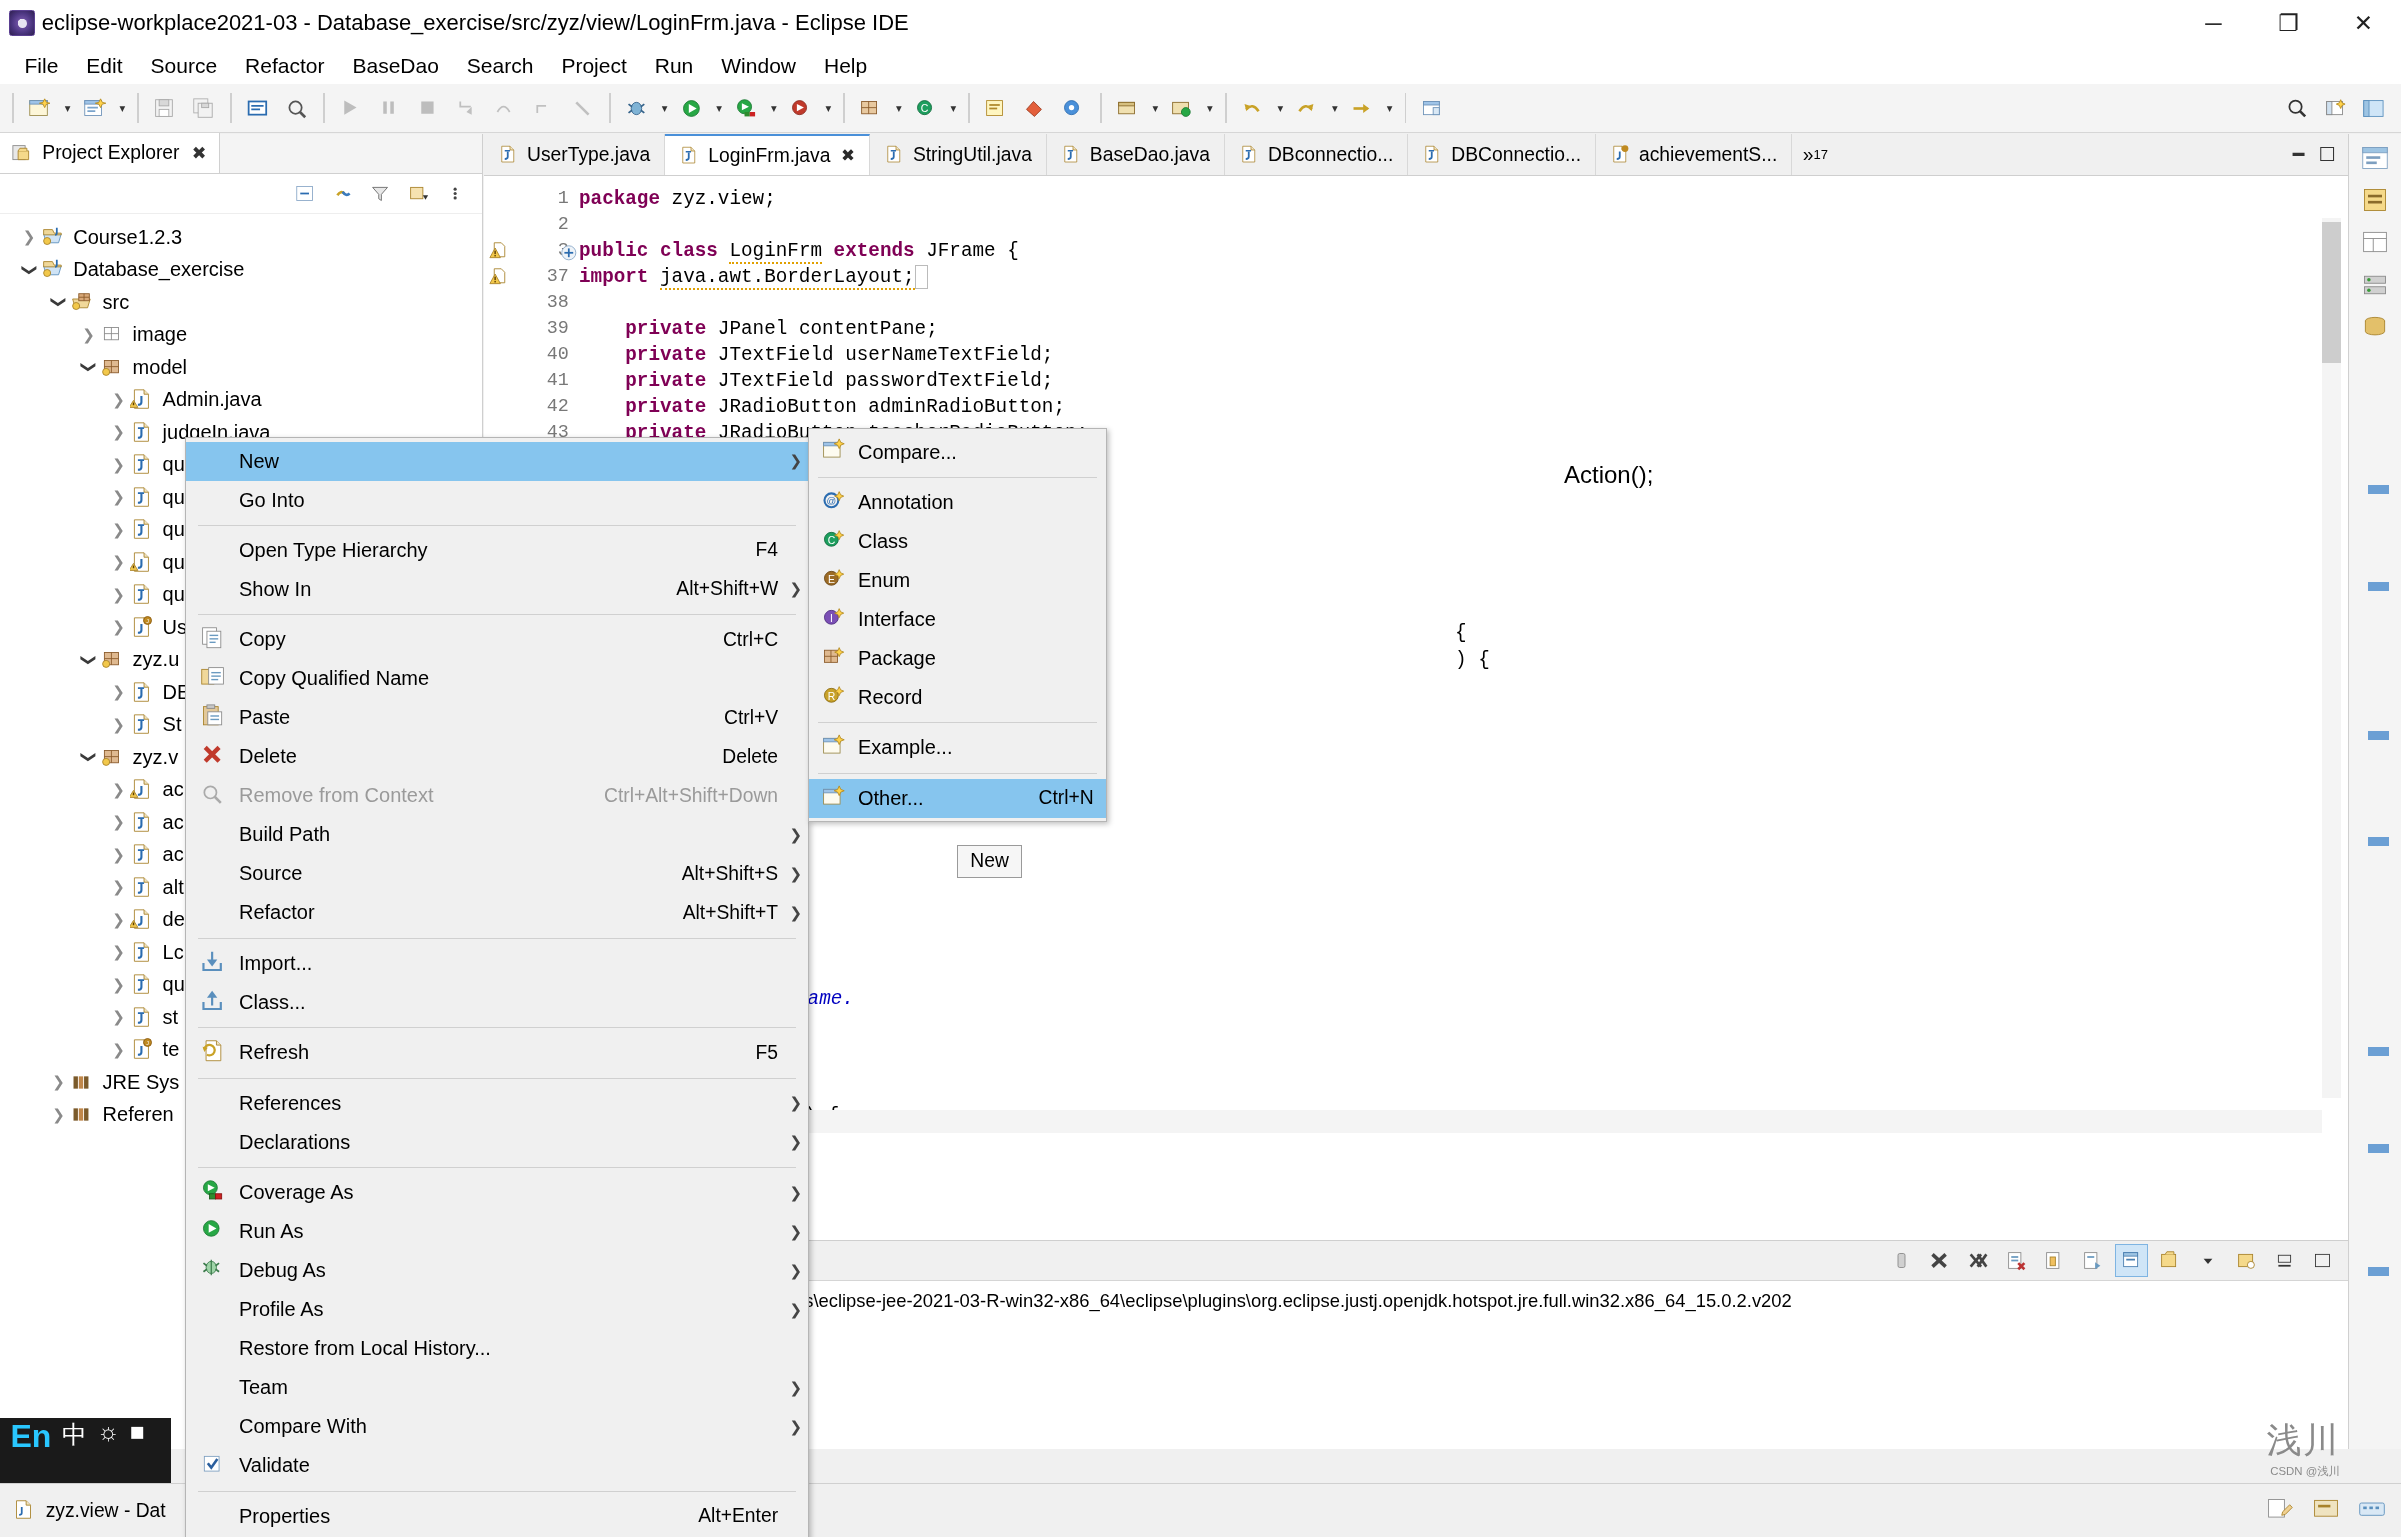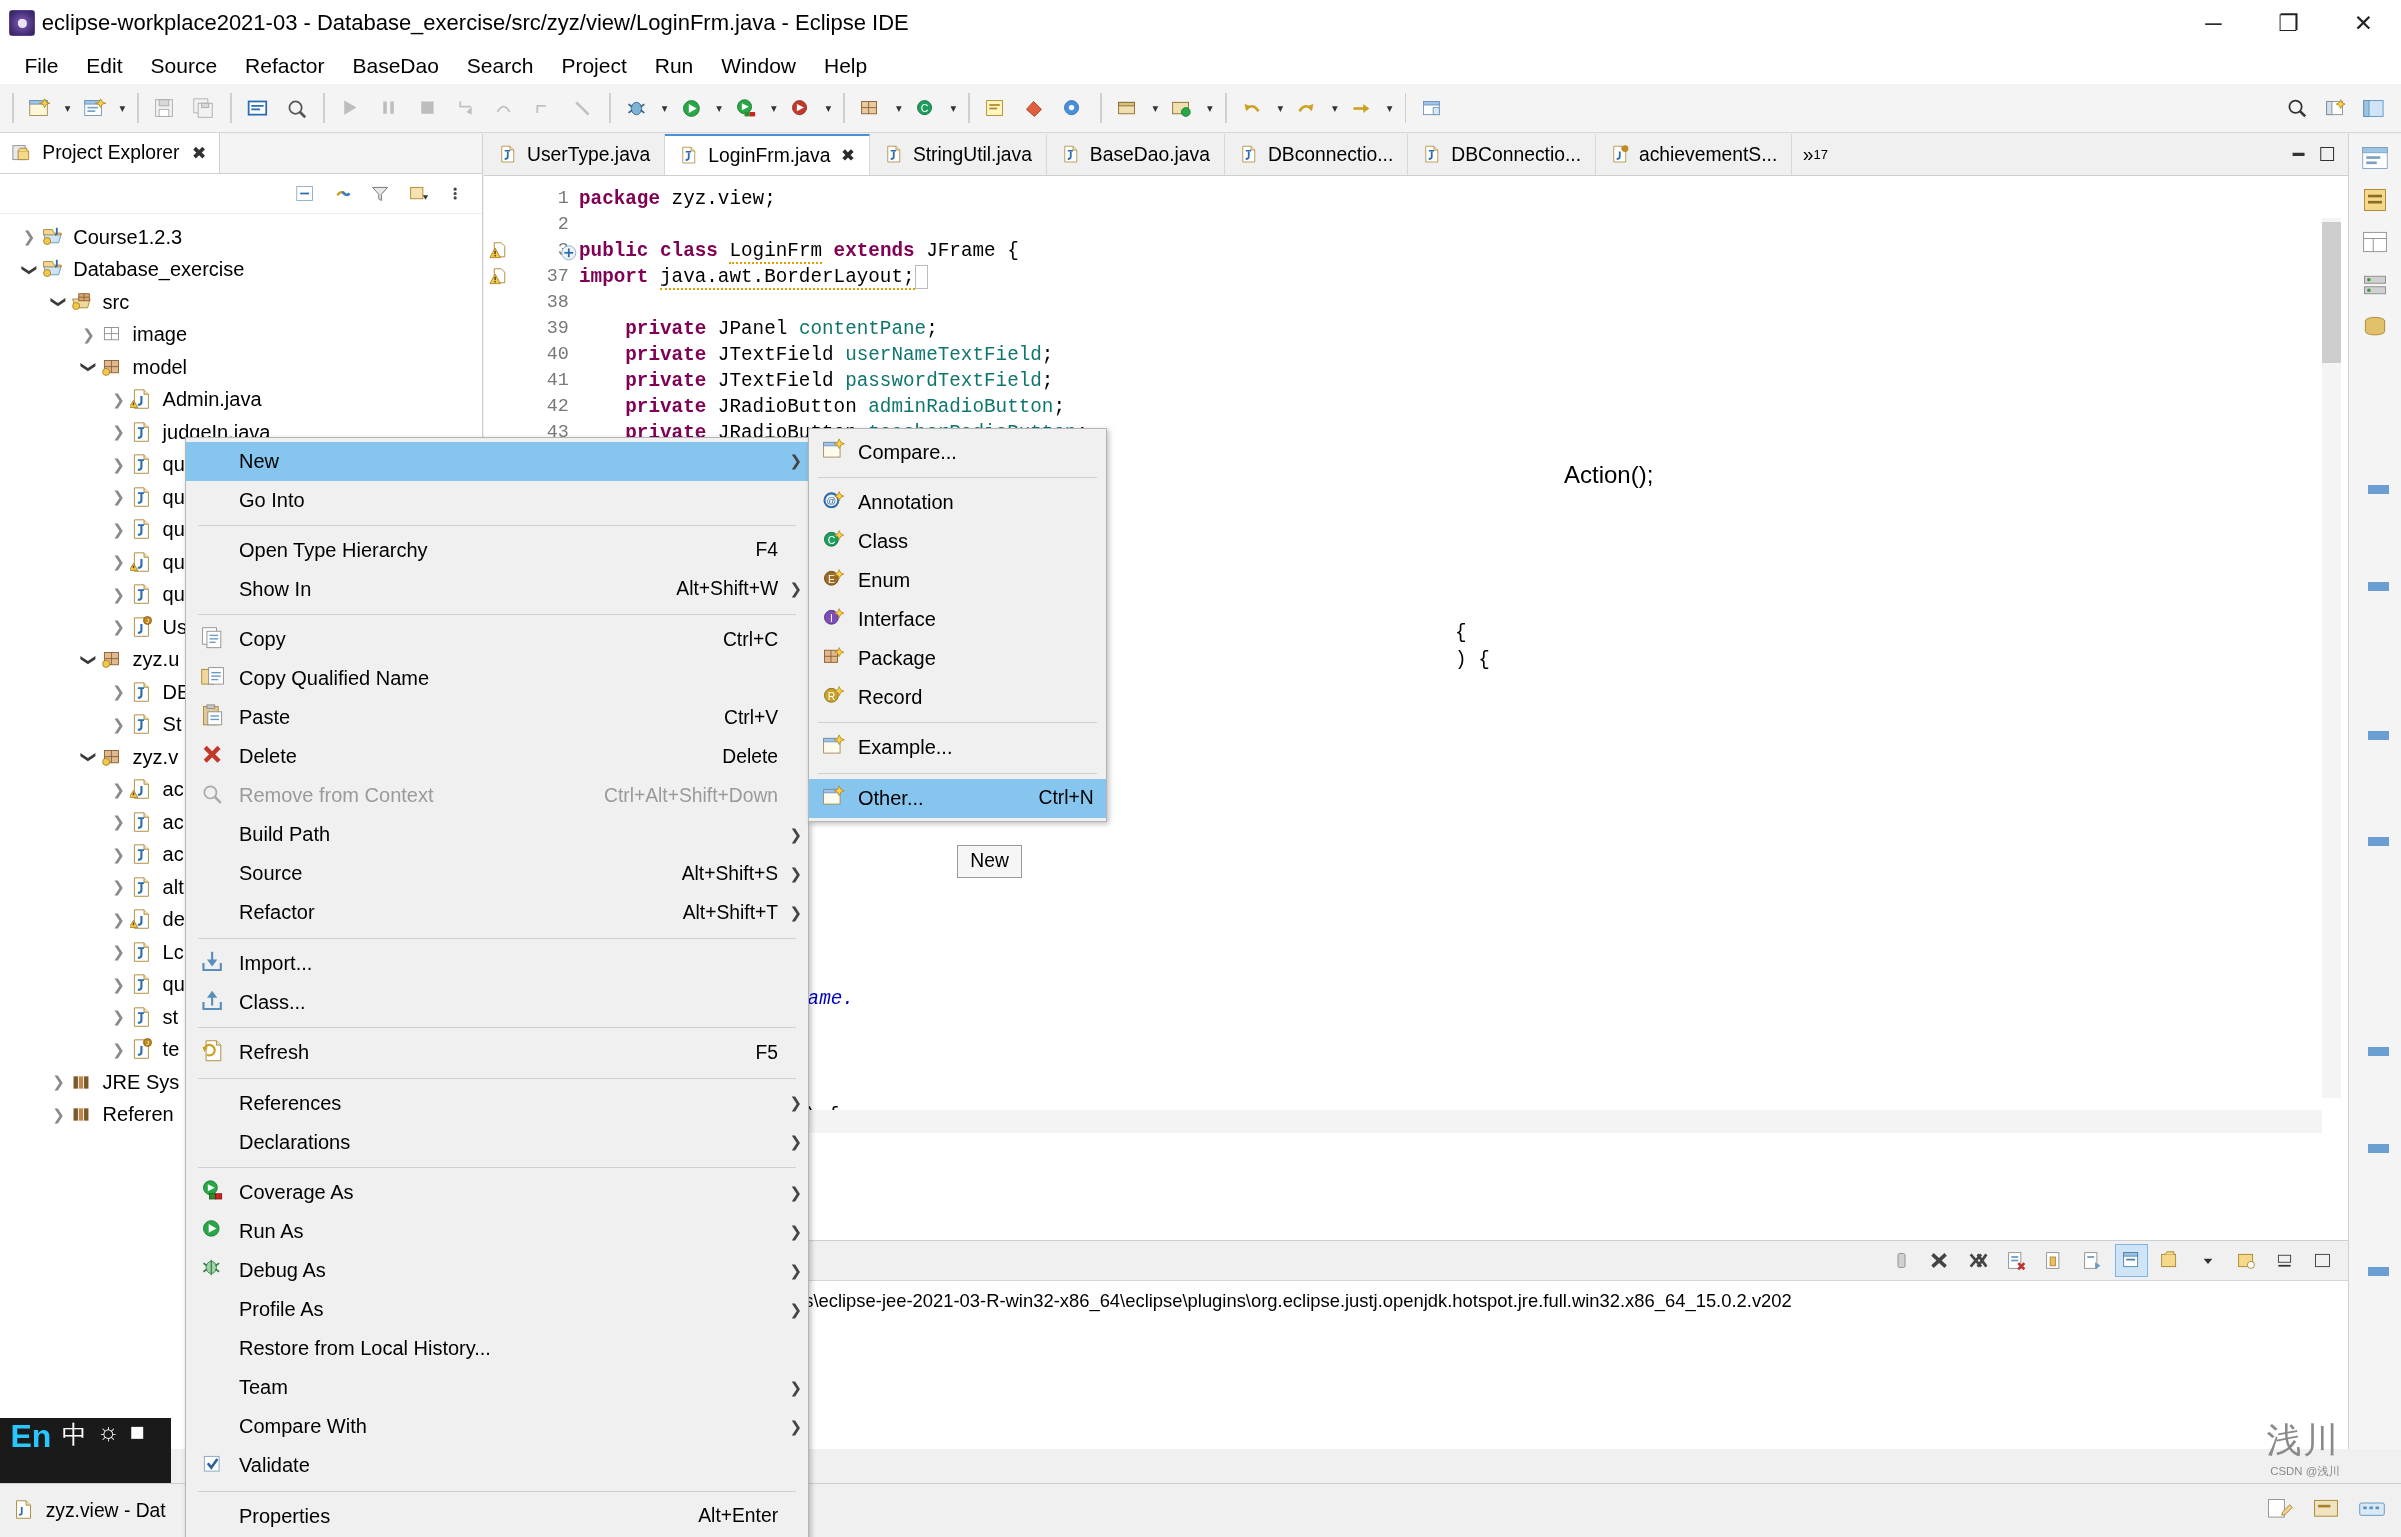--- a/index.html
+++ b/index.html
@@ -131,21 +131,21 @@
     background: #ffffff; text-align: right; padding-top: 9.7px;
   }
   .gl { height: 26px; line-height: 26px; font-family: "Liberation Mono", monospace;
         font-size: 18.4px; color: #787878; padding-right: 5.3px; }
   .codelines {
     position: absolute; left: 95px; top: 0; right: 35px; height: 100%;
     padding-top: 9.7px; font-family: "Liberation Mono", monospace; font-size: 19.3px;
   }
   .cl { height: 26px; line-height: 26px; white-space: pre; color: #000; }
   .kw { color: #7f0055; font-weight: bold; }
-  .fld { color: #0f766e; }
+  .fld { color: #000000; }
   .str { color: #2a00ff; }
   .ital { font-style: italic; color: #000; }
   .squig { border-bottom: 2.6px dotted #e0a000; }
 
   .v-scroll {
     position:absolute; right: 7px; top: 42px; width: 19.3px; bottom: 35px; background: #f4f4f4;
   }
   .v-thumb { position:absolute; left:0; top: 3.5px; width: 19.3px; height: 141px; background:#cdcdcd; }
   .h-scroll-e { position:absolute; left: 0; right: 26px; bottom: 0; height: 23px; background: #f4f4f4; }
 

